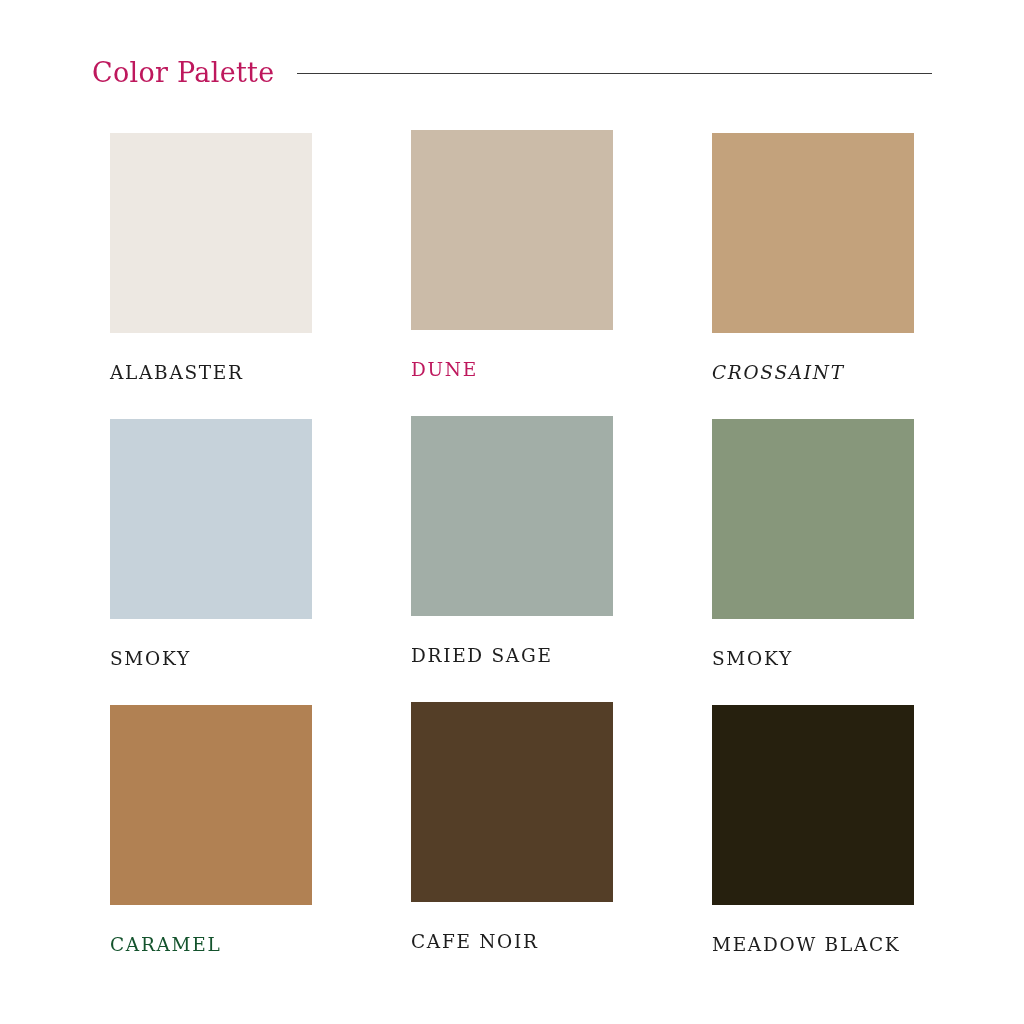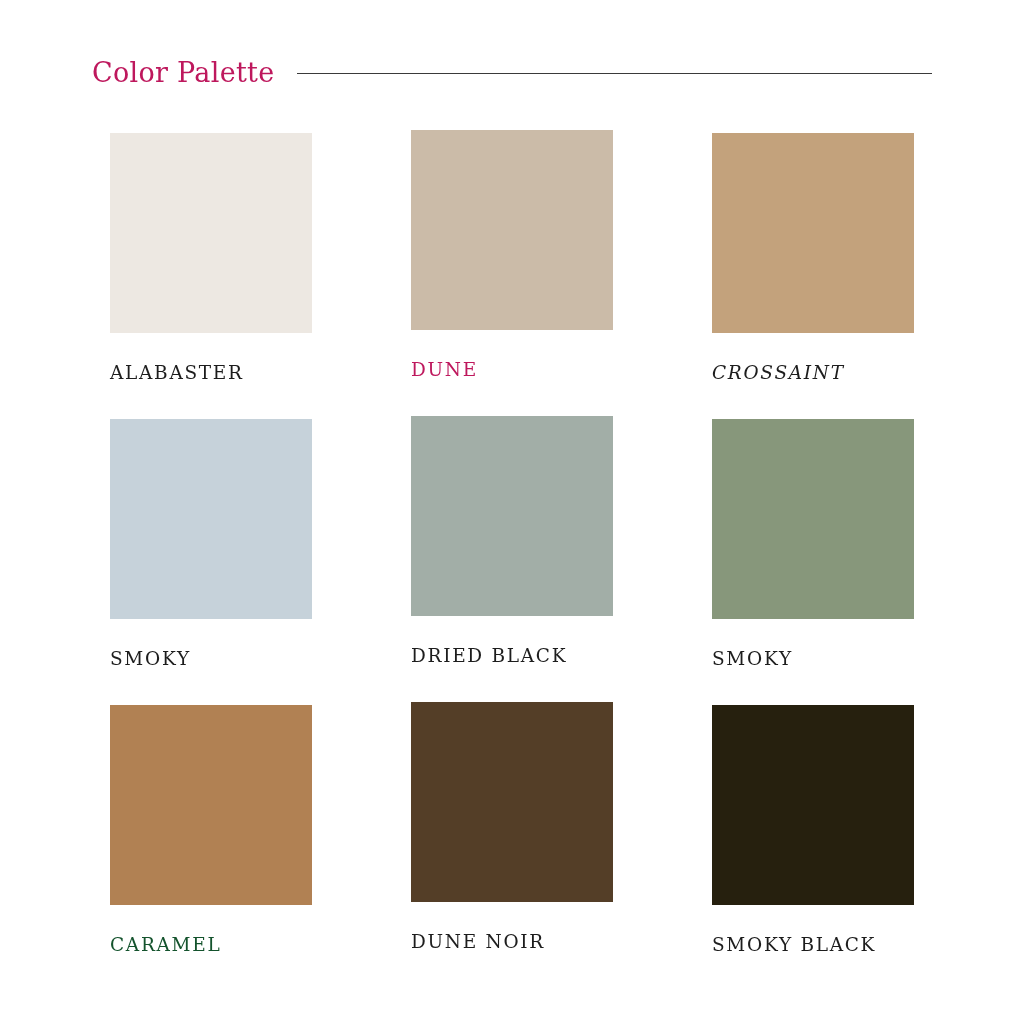--- a/index.html
+++ b/index.html
@@ -110,37 +110,37 @@
       </div>
     </div>
 
     <div class="grid-row">
       <div class="swatch-cell col-0">
         <div class="swatch-chip" style="background-color: rgb(198, 210, 218);"></div>
         <div class="swatch-label" style="color: rgb(29, 29, 29);">SMOKY</div>
       </div>
       <div class="swatch-cell col-1">
         <div class="swatch-chip" style="background-color: rgb(162, 174, 167);"></div>
-        <div class="swatch-label" style="color: rgb(29, 29, 29);">DRIED BLACK</div>
+        <div class="swatch-label" style="color: rgb(29, 29, 29);">DRIED SAGE</div>
       </div>
       <div class="swatch-cell col-2">
         <div class="swatch-chip" style="background-color: rgb(135, 151, 123);"></div>
         <div class="swatch-label" style="color: rgb(29, 29, 29);">SMOKY</div>
       </div>
     </div>
 
     <div class="grid-row">
       <div class="swatch-cell col-0">
         <div class="swatch-chip" style="background-color: rgb(177, 129, 83);"></div>
         <div class="swatch-label" style="color: #14532d;">CARAMEL</div>
       </div>
       <div class="swatch-cell col-1">
         <div class="swatch-chip" style="background-color: rgb(84, 62, 39);"></div>
-        <div class="swatch-label" style="color: rgb(29, 29, 29);">DUNE NOIR</div>
+        <div class="swatch-label" style="color: rgb(29, 29, 29);">CAFE NOIR</div>
       </div>
       <div class="swatch-cell col-2">
         <div class="swatch-chip" style="background-color: rgb(38, 32, 14);"></div>
-        <div class="swatch-label" style="color: rgb(29, 29, 29);">SMOKY BLACK</div>
+        <div class="swatch-label" style="color: rgb(29, 29, 29);">MEADOW BLACK</div>
       </div>
     </div>
 
   </div>
 </div>
 
 </body></html>

